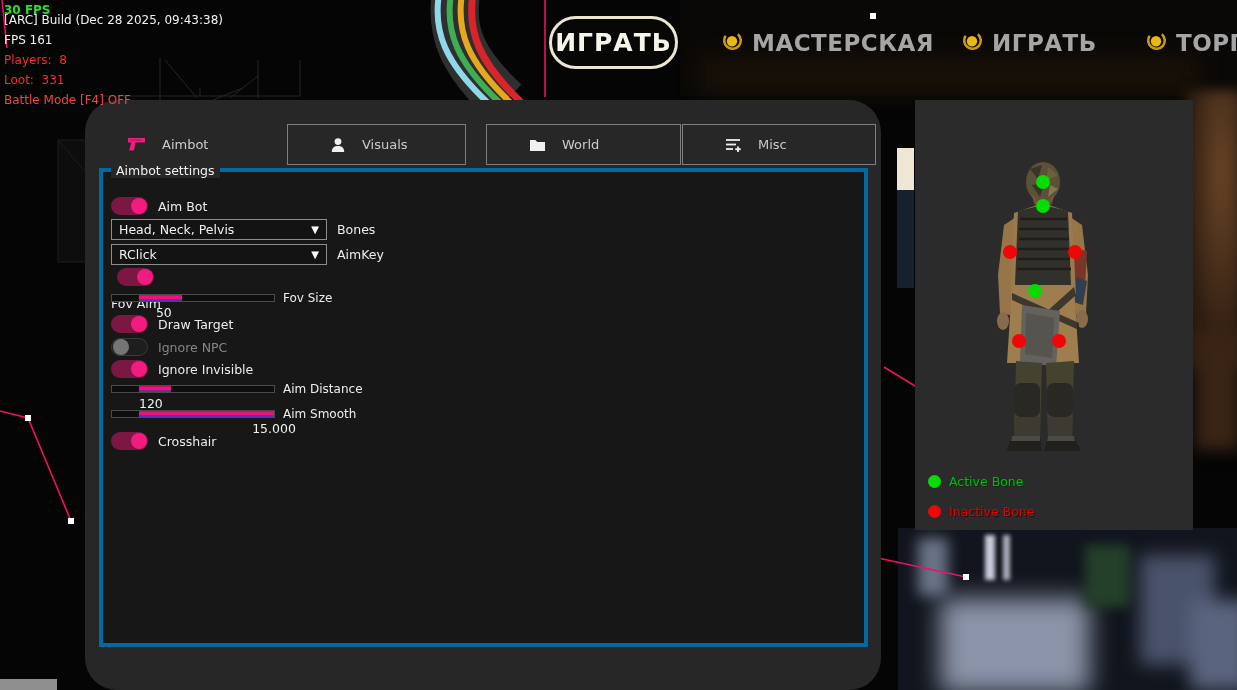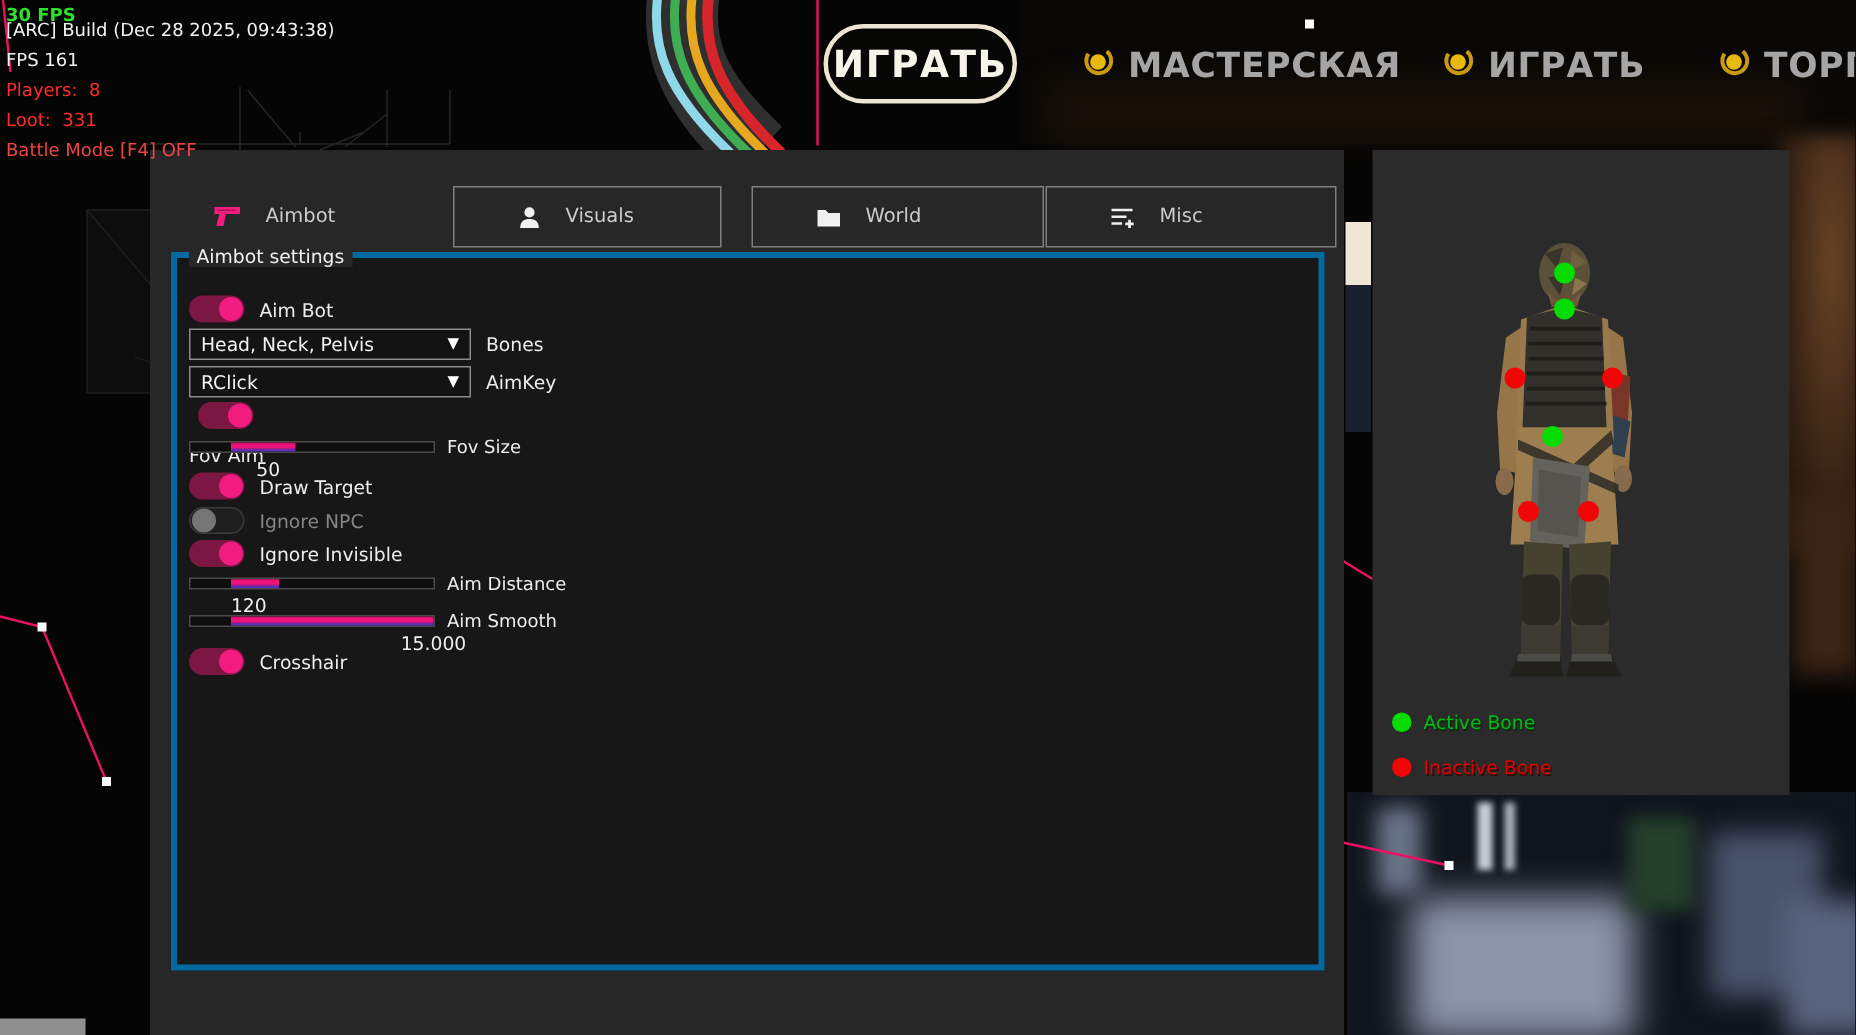--- a/index.html
+++ b/index.html
@@ -18,21 +18,21 @@
 
   
   .play-btn{position:absolute;left:549px;top:16px;width:129px;height:53px;z-index:4;
     border:3px solid #ece5d2;border-radius:28px;background:rgba(12,10,8,.45);
     color:#f7f4ea;font-size:25px;font-weight:bold;letter-spacing:1px;
     display:flex;align-items:center;justify-content:center;cursor:pointer;}
   .nav-item{position:absolute;top:30px;z-index:4;display:flex;align-items:center;gap:9px;
     color:#a5a5a5;font-size:23px;font-weight:bold;letter-spacing:.5px;white-space:nowrap;cursor:pointer;}
 
   
-  .panel{position:absolute;left:100px;top:100px;width:796px;height:590px;background:#272727;z-index:3;}
+  .panel{position:absolute;left:85px;top:100px;width:796px;height:590px;background:#272727;z-index:3;border-radius:32px;}
   .tab{position:absolute;top:24px;height:41px;display:flex;align-items:center;gap:16px;
        padding-left:42px;color:#cbcbcb;font-size:13px;cursor:pointer;}
   .tab .tab-icon{display:flex;align-items:center;}
   .tab-box{border:1px solid #7f7f7f;}
   .groupbox{position:absolute;left:14px;top:68px;width:769px;height:479px;
     border:4px solid #0369a1;background:#171717;}
   .gb-title{position:absolute;top:-9px;left:8px;background:#272727;padding:0 5px;
     color:#f0f0f0;font-size:12.5px;}
 
   .row{position:absolute;left:8px;display:flex;align-items:center;gap:10px;}
@@ -40,21 +40,21 @@
   .ctl-label.disabled{color:#868686;}
 
   .toggle{width:37px;height:18px;border-radius:9px;position:relative;flex:0 0 auto;cursor:pointer;}
   .toggle.on{background:#7c1744;}
   .toggle.on::after{content:"";position:absolute;right:1px;top:1px;width:16px;height:16px;
     border-radius:50%;background:#f21b80;}
   .toggle.off{background:#1e1e1e;border:1px solid #3a3a3a;}
   .toggle.off::after{content:"";position:absolute;left:1px;top:0px;width:16px;height:16px;
     border-radius:50%;background:#757575;}
 
-  .selectbox{width:188px;height:21px;background:#131313;border:1px solid #8c8c8c;
+  .selectbox{width:216px;height:21px;background:#131313;border:1px solid #8c8c8c;
     display:flex;align-items:center;justify-content:space-between;padding:0 7px;
     color:#f2f2f2;font-size:12.5px;cursor:pointer;flex:0 0 auto;}
   .selectbox .arrow{font-size:10px;color:#fff;}
 
   .sl-track{width:164px;height:8px;background:#0e0e0e;border:1px solid #4a4a4a;
     position:relative;flex:0 0 auto;cursor:pointer;padding-left:27px;}
   .sl-fill{height:100%;background:linear-gradient(to bottom,
       #a81258 0%,#ee137b 22%,#ee137b 58%,#8a2099 72%,#4538c8 100%);}
   .sl-value{position:absolute;top:10px;transform:translateX(-50%);
     color:#f0f0f0;font-size:12.5px;white-space:nowrap;}

